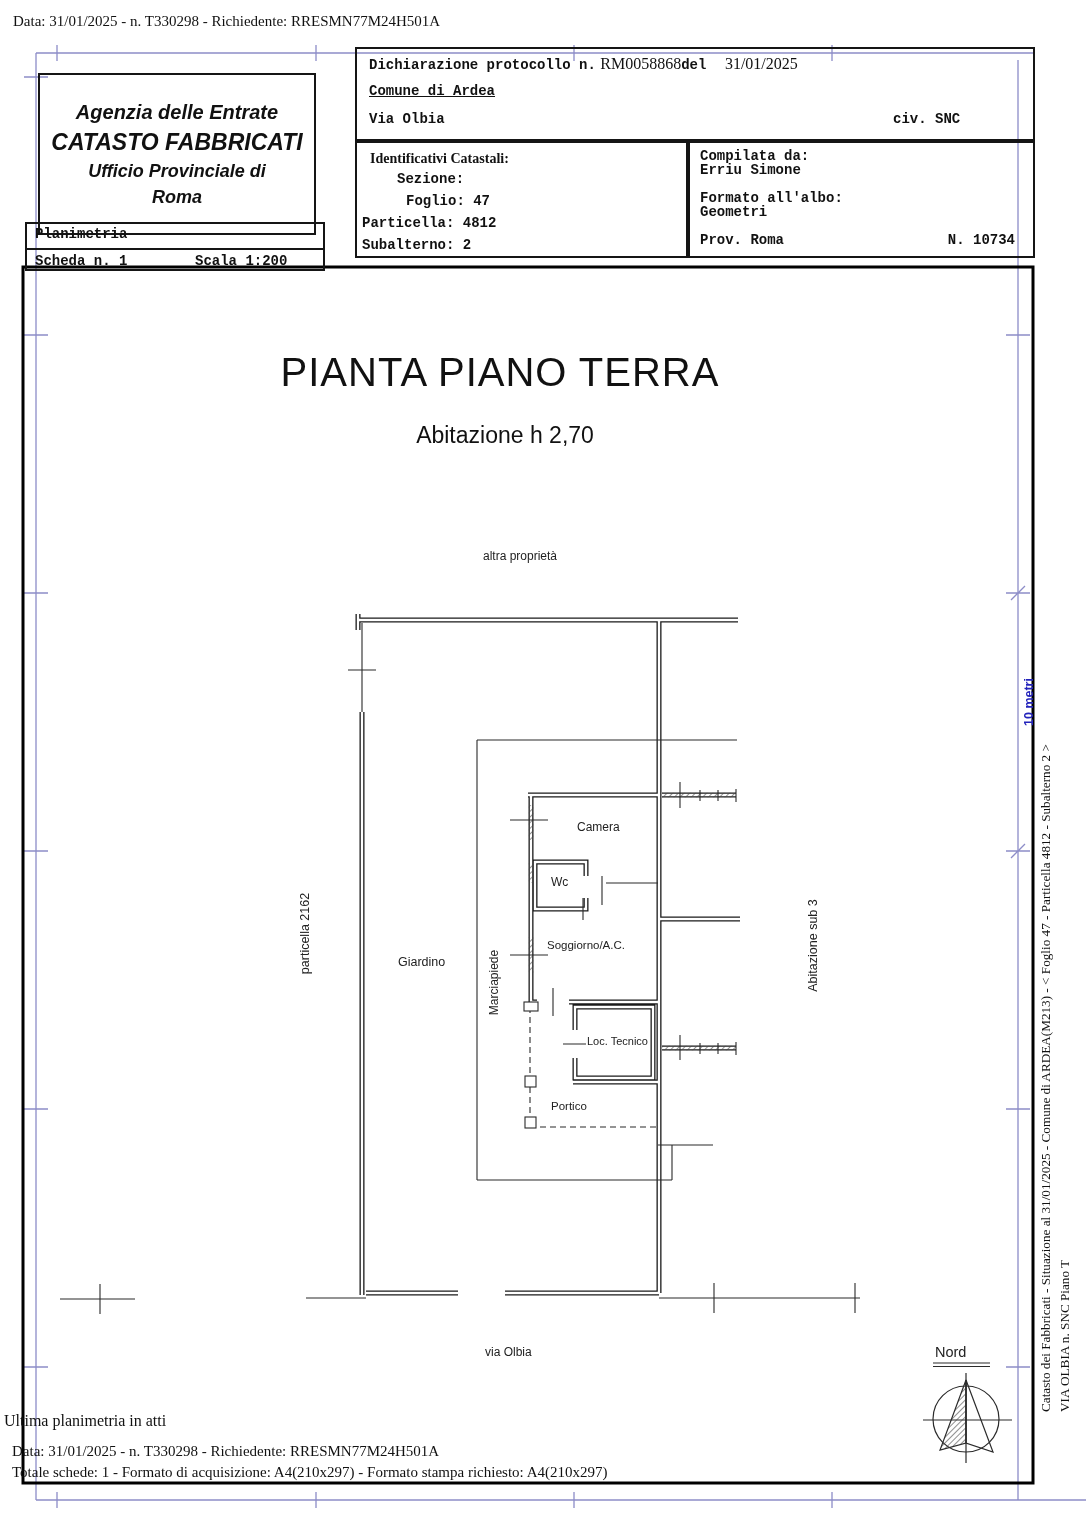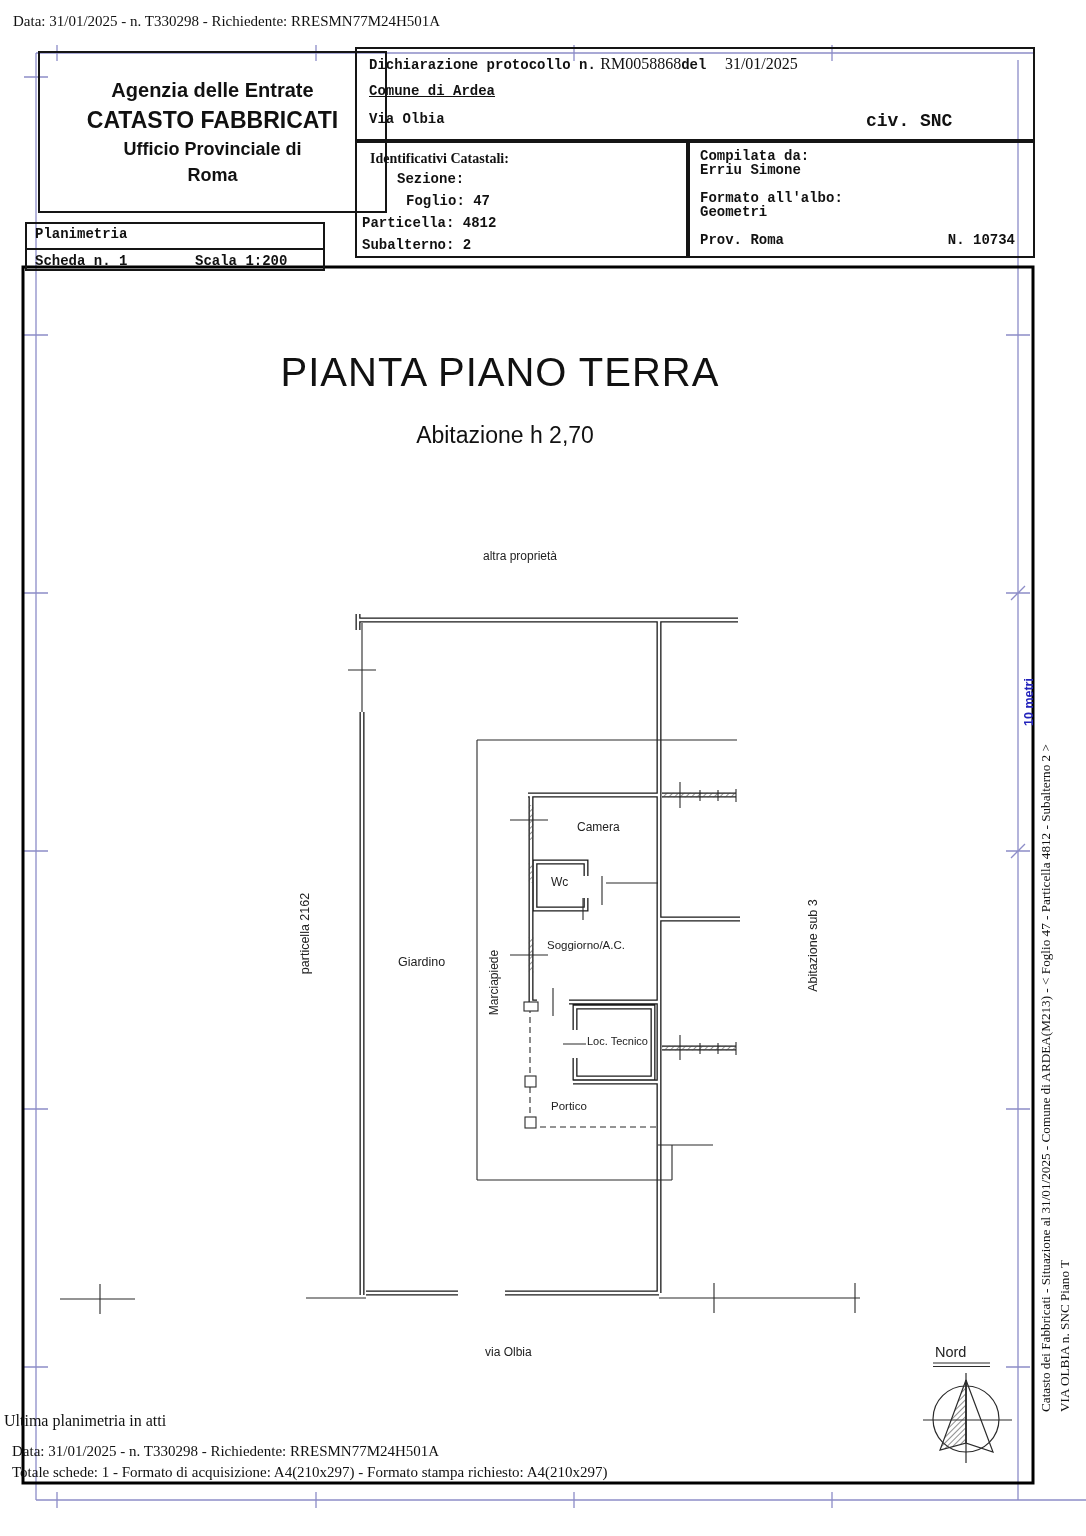--- a/index.html
+++ b/index.html
@@ -122,38 +122,38 @@
       <path class="compass-line" d="M933,1363 H990 M933,1366.5 H990"></path>
       <circle class="compass-line" cx="966" cy="1419" r="33"></circle>
       <path class="compass-line" d="M923,1420 H1012 M966,1373 V1463"></path>
       <polygon points="966,1380 940,1450 966,1443" fill="url(#hatch)" stroke="#2b2b2b" stroke-width="1.2"></polygon>
       <polygon points="966,1380 993,1452 966,1443" fill="none" stroke="#2b2b2b" stroke-width="1.2"></polygon>
     </g>
   </svg>
 
   <div class="abs serif" style="left:13px;top:13px;font-size:15px;">Data: 31/01/2025 - n. T330298 - Richiedente: RRESMN77M24H501A</div>
 
-  <div class="box" style="left:38px;top:51px;width:349px;height:162px;">
+  <div class="box" style="left:38px;top:73px;width:278px;height:162px;font-style:italic;">
     <div style="display:flex;flex-direction:column;align-items:center;justify-content:center;height:100%;gap:5px;font-weight:bold;">
       <div style="font-size:20px;">Agenzia delle Entrate</div>
       <div style="font-size:23px;">CATASTO FABBRICATI</div>
       <div style="font-size:18px;">Ufficio Provinciale di</div>
       <div style="font-size:18px;">Roma</div>
     </div>
   </div>
 
   <div class="box" style="left:355px;top:47px;width:680px;height:94px;">
     <div class="abs" style="left:12px;top:6px;">
       <span class="mono" style="font-size:14px;">Dichiarazione protocollo n.</span>
       <span class="serif" style="font-size:16px;">RM0058868</span><span class="mono" style="font-size:14px;">del</span>
       <span class="serif" style="font-size:16px;margin-left:14px;">31/01/2025</span>
     </div>
     <div class="abs mono" style="left:12px;top:34px;font-size:14px;text-decoration:underline;">Comune di Ardea</div>
     <div class="abs mono" style="left:12px;top:62px;font-size:14px;">Via Olbia</div>
-    <div class="abs mono" style="left:509px;top:62px;font-size:18px;">civ. SNC</div>
+    <div class="abs mono" style="left:536px;top:62px;font-size:14px;">civ. SNC</div>
   </div>
 
   <div class="box mono" style="left:355px;top:141px;width:333px;height:117px;font-size:14px;">
     <div class="abs" style="left:13px;top:8px;font-family:Liberation Serif, serif;">Identificativi Catastali:</div>
     <div class="abs" style="left:40px;top:28px;">Sezione:</div>
     <div class="abs" style="left:49px;top:50px;">Foglio: 47</div>
     <div class="abs" style="left:5px;top:72px;">Particella: 4812</div>
     <div class="abs" style="left:5px;top:94px;">Subalterno: 2</div>
   </div>
 

